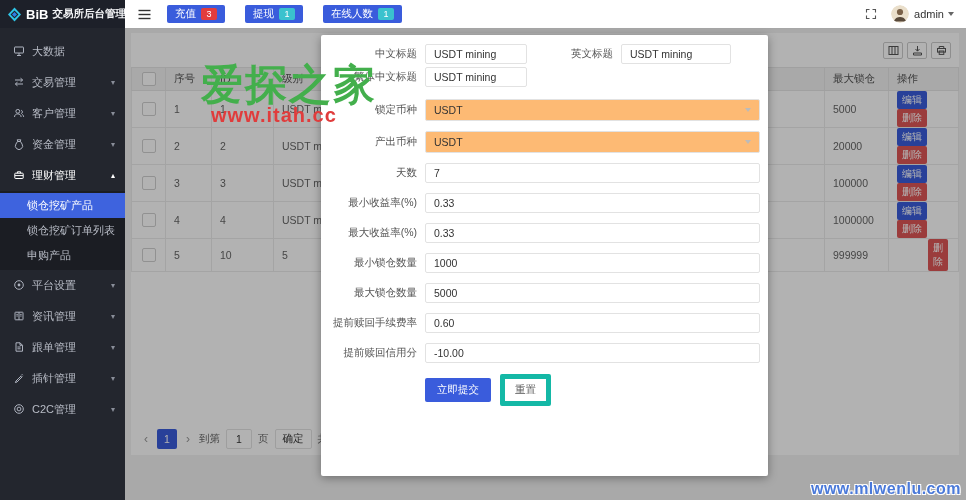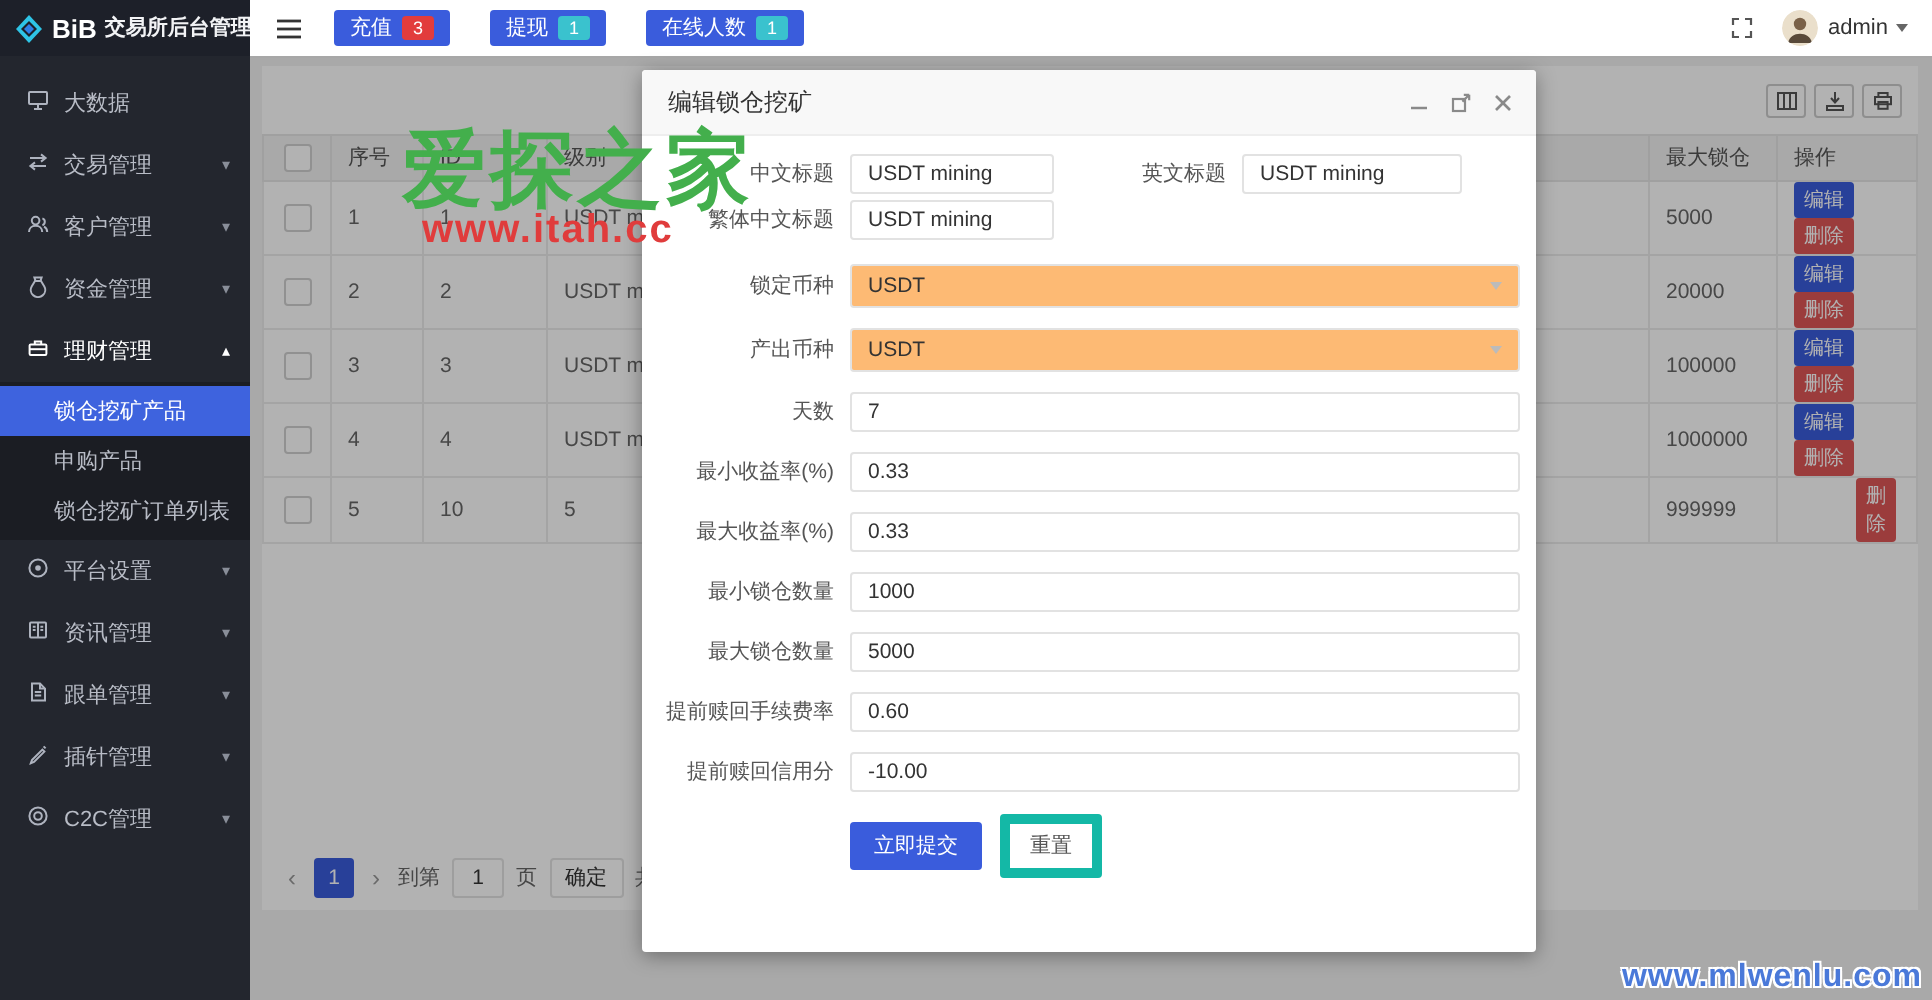--- a/index.html
+++ b/index.html
@@ -147,24 +147,24 @@
               <path d="M1.8 6.6h8.4"></path>
             </svg></span>
         <span style="color:#fff">理财管理</span>
         <span class="chev" style="color:#fff">▴</span>
       </div>
       <div class="submenu">
         <div class="sub-item active">
           <span>锁仓挖矿产品</span>
         </div>
         <div class="sub-item">
-          <span>申购产品</span>
+          <span>锁仓挖矿订单列表</span>
         </div>
         <div class="sub-item">
-          <span>锁仓挖矿订单列表</span>
+          <span>申购产品</span>
         </div>
       </div>
       <div class="nav-item">
         <span><svg width="12" height="12" viewBox="0 0 12 12" fill="none" stroke="#AEB3BF" stroke-width="1">
               <circle cx="6" cy="6" r="4.3"></circle>
               <circle cx="6" cy="6" r="1.4" fill="#AEB3BF" stroke="none"></circle>
             </svg></span>
         <span>平台设置</span>
         <span class="chev">▾</span>
       </div>
@@ -353,42 +353,20 @@
           <span>10 条/页</span>
           <span class="caret-down"></span>
         </span>
       </div>
     </div>
   </main>
 
   <div class="mask"></div>
 
   <div class="modal">
-    <div class="modal-title">
-      <span>编辑锁仓挖矿</span>
-      <span class="modal-controls">
-        <span class="mctrl">
-          <svg width="11" height="11" viewBox="0 0 11 11" stroke="#8A8A8A" stroke-width="1.3">
-              <line x1="1.5" y1="8" x2="9.5" y2="8"></line>
-            </svg>
-        </span>
-        <span class="mctrl">
-          <svg width="11" height="11" viewBox="0 0 11 11" fill="none" stroke="#8A8A8A" stroke-width="1.1">
-              <rect x="1.5" y="3.5" width="6" height="6"></rect>
-              <path d="M6.2 4.8L9.6 1.4M9.6 1.4H6.9M9.6 1.4v2.7"></path>
-            </svg>
-        </span>
-        <span class="mctrl">
-          <svg width="11" height="11" viewBox="0 0 11 11" stroke="#8A8A8A" stroke-width="1.3">
-              <line x1="2" y1="2" x2="9" y2="9"></line>
-              <line x1="9" y1="2" x2="2" y2="9"></line>
-            </svg>
-        </span>
-      </span>
-    </div>
     <div class="modal-body">
       <div class="form-row">
         <span class="form-label">中文标题</span>
         <input class="form-input w-small" value="USDT mining" style="">
         <span class="form-label mid">英文标题</span>
         <input class="form-input" style="width: 92px;" value="USDT mining">
       </div>
       <div class="form-row">
         <span class="form-label">繁体中文标题</span>
         <input class="form-input w-small" value="USDT mining" style="">

